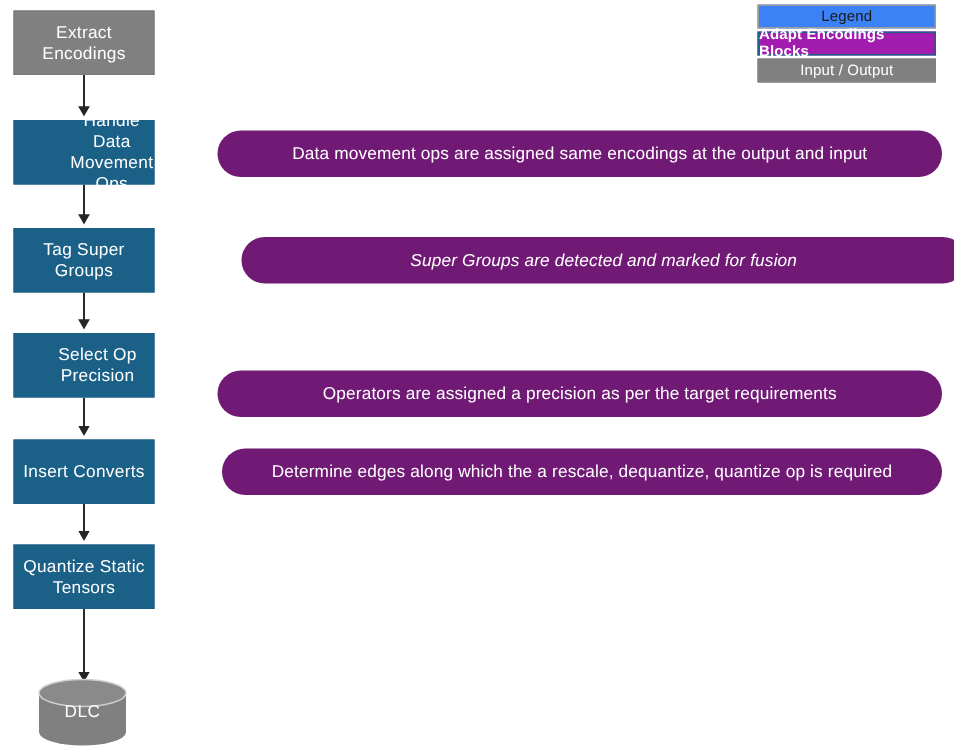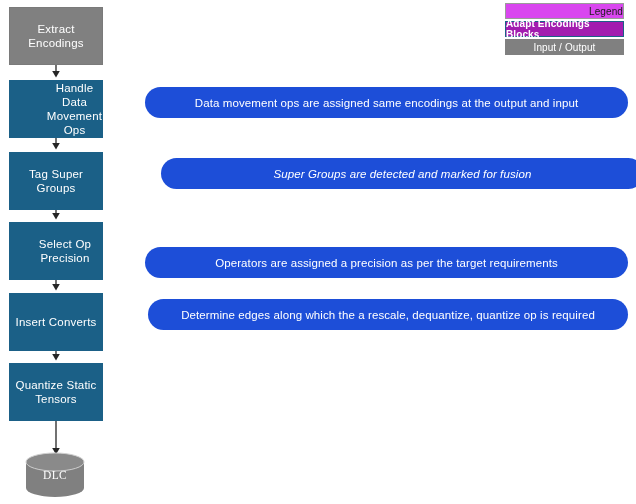--- a/index.html
+++ b/index.html
@@ -18,21 +18,21 @@
     position: relative;
     width: 636px;
     height: 504px;
   }
 
   
   .node {
     position: absolute;
     left: 9px;
     width: 94px;
-    height: 58px;
+    height: 43px;
     display: flex;
     align-items: center;
     justify-content: center;
     text-align: center;
     color: #ffffff;
     font-size: 11.5px;
     line-height: 14px;
     letter-spacing: 0.2px;
     box-sizing: border-box;
     padding: 2px 3px;
@@ -65,38 +65,37 @@
     top: 0;
     width: 60px;
     height: 46px;
     display: flex;
     align-items: center;
     justify-content: center;
     color: #ffffff;
     font-size: 11.5px;
     letter-spacing: 0.3px;
     pointer-events: none;
-    font-family: Liberation Serif, serif;
   }
 
   
   .arrow {
     position: absolute;
     left: 0;
     top: 0;
     width: 636px;
     height: 504px;
     pointer-events: none;
   }
 
   
   .pill {
     position: absolute;
     height: 31px;
-    background: #1d4ed8;
+    background: #701a75;
     border-radius: 16px;
     display: flex;
     align-items: center;
     justify-content: center;
     color: #ffffff;
     font-size: 11.5px;
     letter-spacing: 0.1px;
     box-sizing: border-box;
     padding: 0 18px;
     text-align: center;
@@ -113,24 +112,23 @@
     height: 16px;
     display: flex;
     align-items: center;
     justify-content: center;
     font-size: 10px;
     box-sizing: border-box;
     margin-bottom: 2px;
     letter-spacing: 0.1px;
   }
   .legend-title {
-    background: #d946ef;
+    background: #3b82f6;
     border: 1px solid #9a9a9a;
     color: #1a1a1a;
-    justify-content: flex-end;
   }
   .legend-adapt {
     background: #a21caf;
     border: 1px solid #1b6087;
     color: #ffffff;
     font-weight: bold;
   }
   .legend-io {
     background: #808080;
     border: 1px solid #808080;

